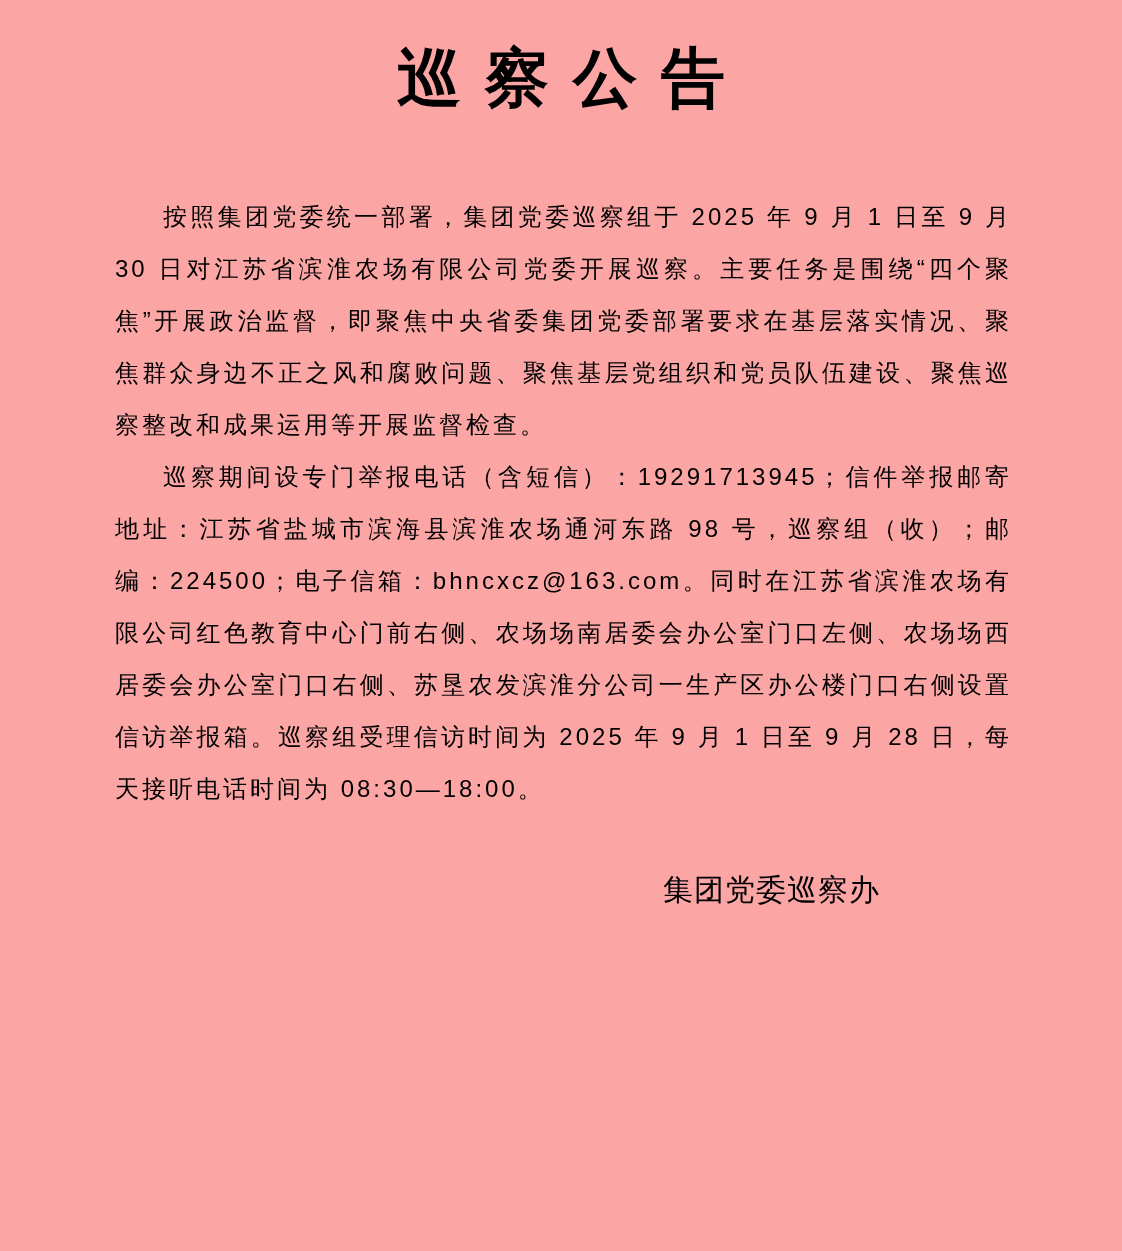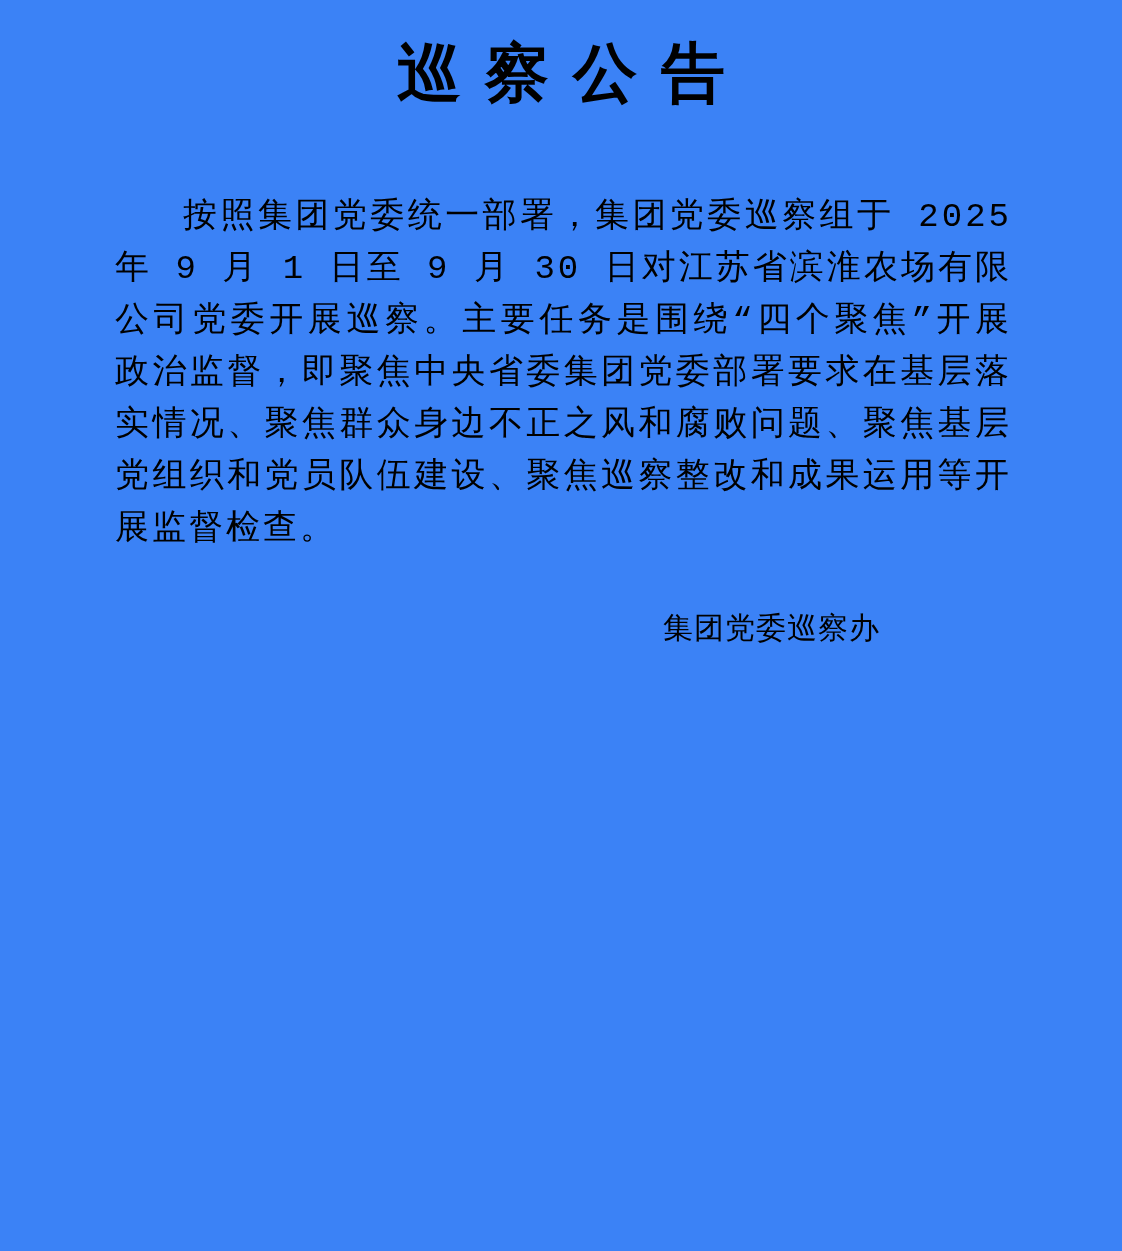--- a/index.html
+++ b/index.html
@@ -4,43 +4,43 @@
 <style>
   html, body {
     margin: 0;
     padding: 0;
     background: #ffffff;
   }
   .page {
     position: relative;
     width: 1122px;
     height: 1251px;
-    background: #3b82f6;
+    background: #fca5a5;
     color: #000000;
-    font-family: Liberation Mono, monospace;
+    font-family: Liberation Sans, sans-serif;
     overflow: hidden;
     box-sizing: border-box;
   }
   .title {
     margin: 0;
     padding-top: 38px;
     padding-left: 24px;   
     line-height: 80px;
     font-size: 64px;
     font-weight: bold;
     text-align: center;
     letter-spacing: 24px;
     white-space: nowrap;
   }
   .body {
     margin: 73px 110px 0 115px;
   }
   .para {
     margin: 0;
-    font-size: 34px;
+    font-size: 24px;
     line-height: 52px;
     letter-spacing: 3px;
     text-align: justify;
     text-justify: inter-character;
     text-indent: 2em;
   }
   .sig-block {
     margin-top: 49px;
     margin-left: 548px;  
     font-size: 30px;
@@ -55,20 +55,21 @@
 <body>
 
 <div class="page">
 
   <h1 class="title">巡察公告</h1>
 
   <div class="body">
 
     <p class="para">按照集团党委统一部署，集团党委巡察组于 2025 年 9 月 1 日至 9 月 30 日对江苏省滨淮农场有限公司党委开展巡察。主要任务是围绕“四个聚焦”开展政治监督，即聚焦中央省委集团党委部署要求在基层落实情况、聚焦群众身边不正之风和腐败问题、聚焦基层党组织和党员队伍建设、聚焦巡察整改和成果运用等开展监督检查。</p>
 
+    <p class="para">巡察期间设专门举报电话（含短信）：19291713945；信件举报邮寄地址：江苏省盐城市滨海县滨淮农场通河东路 98 号，巡察组（收）；邮编：224500；电子信箱：bhncxcz@163.com。同时在江苏省滨淮农场有限公司红色教育中心门前右侧、农场场南居委会办公室门口左侧、农场场西居委会办公室门口右侧、苏垦农发滨淮分公司一生产区办公楼门口右侧设置信访举报箱。巡察组受理信访时间为 2025 年 9 月 1 日至 9 月 28 日，每天接听电话时间为 08:30—18:00。</p>
 
 
 
     <div class="sig-block">
       <div class="sig-line">集团党委巡察办</div>
 
     </div>
 
   </div>
 

